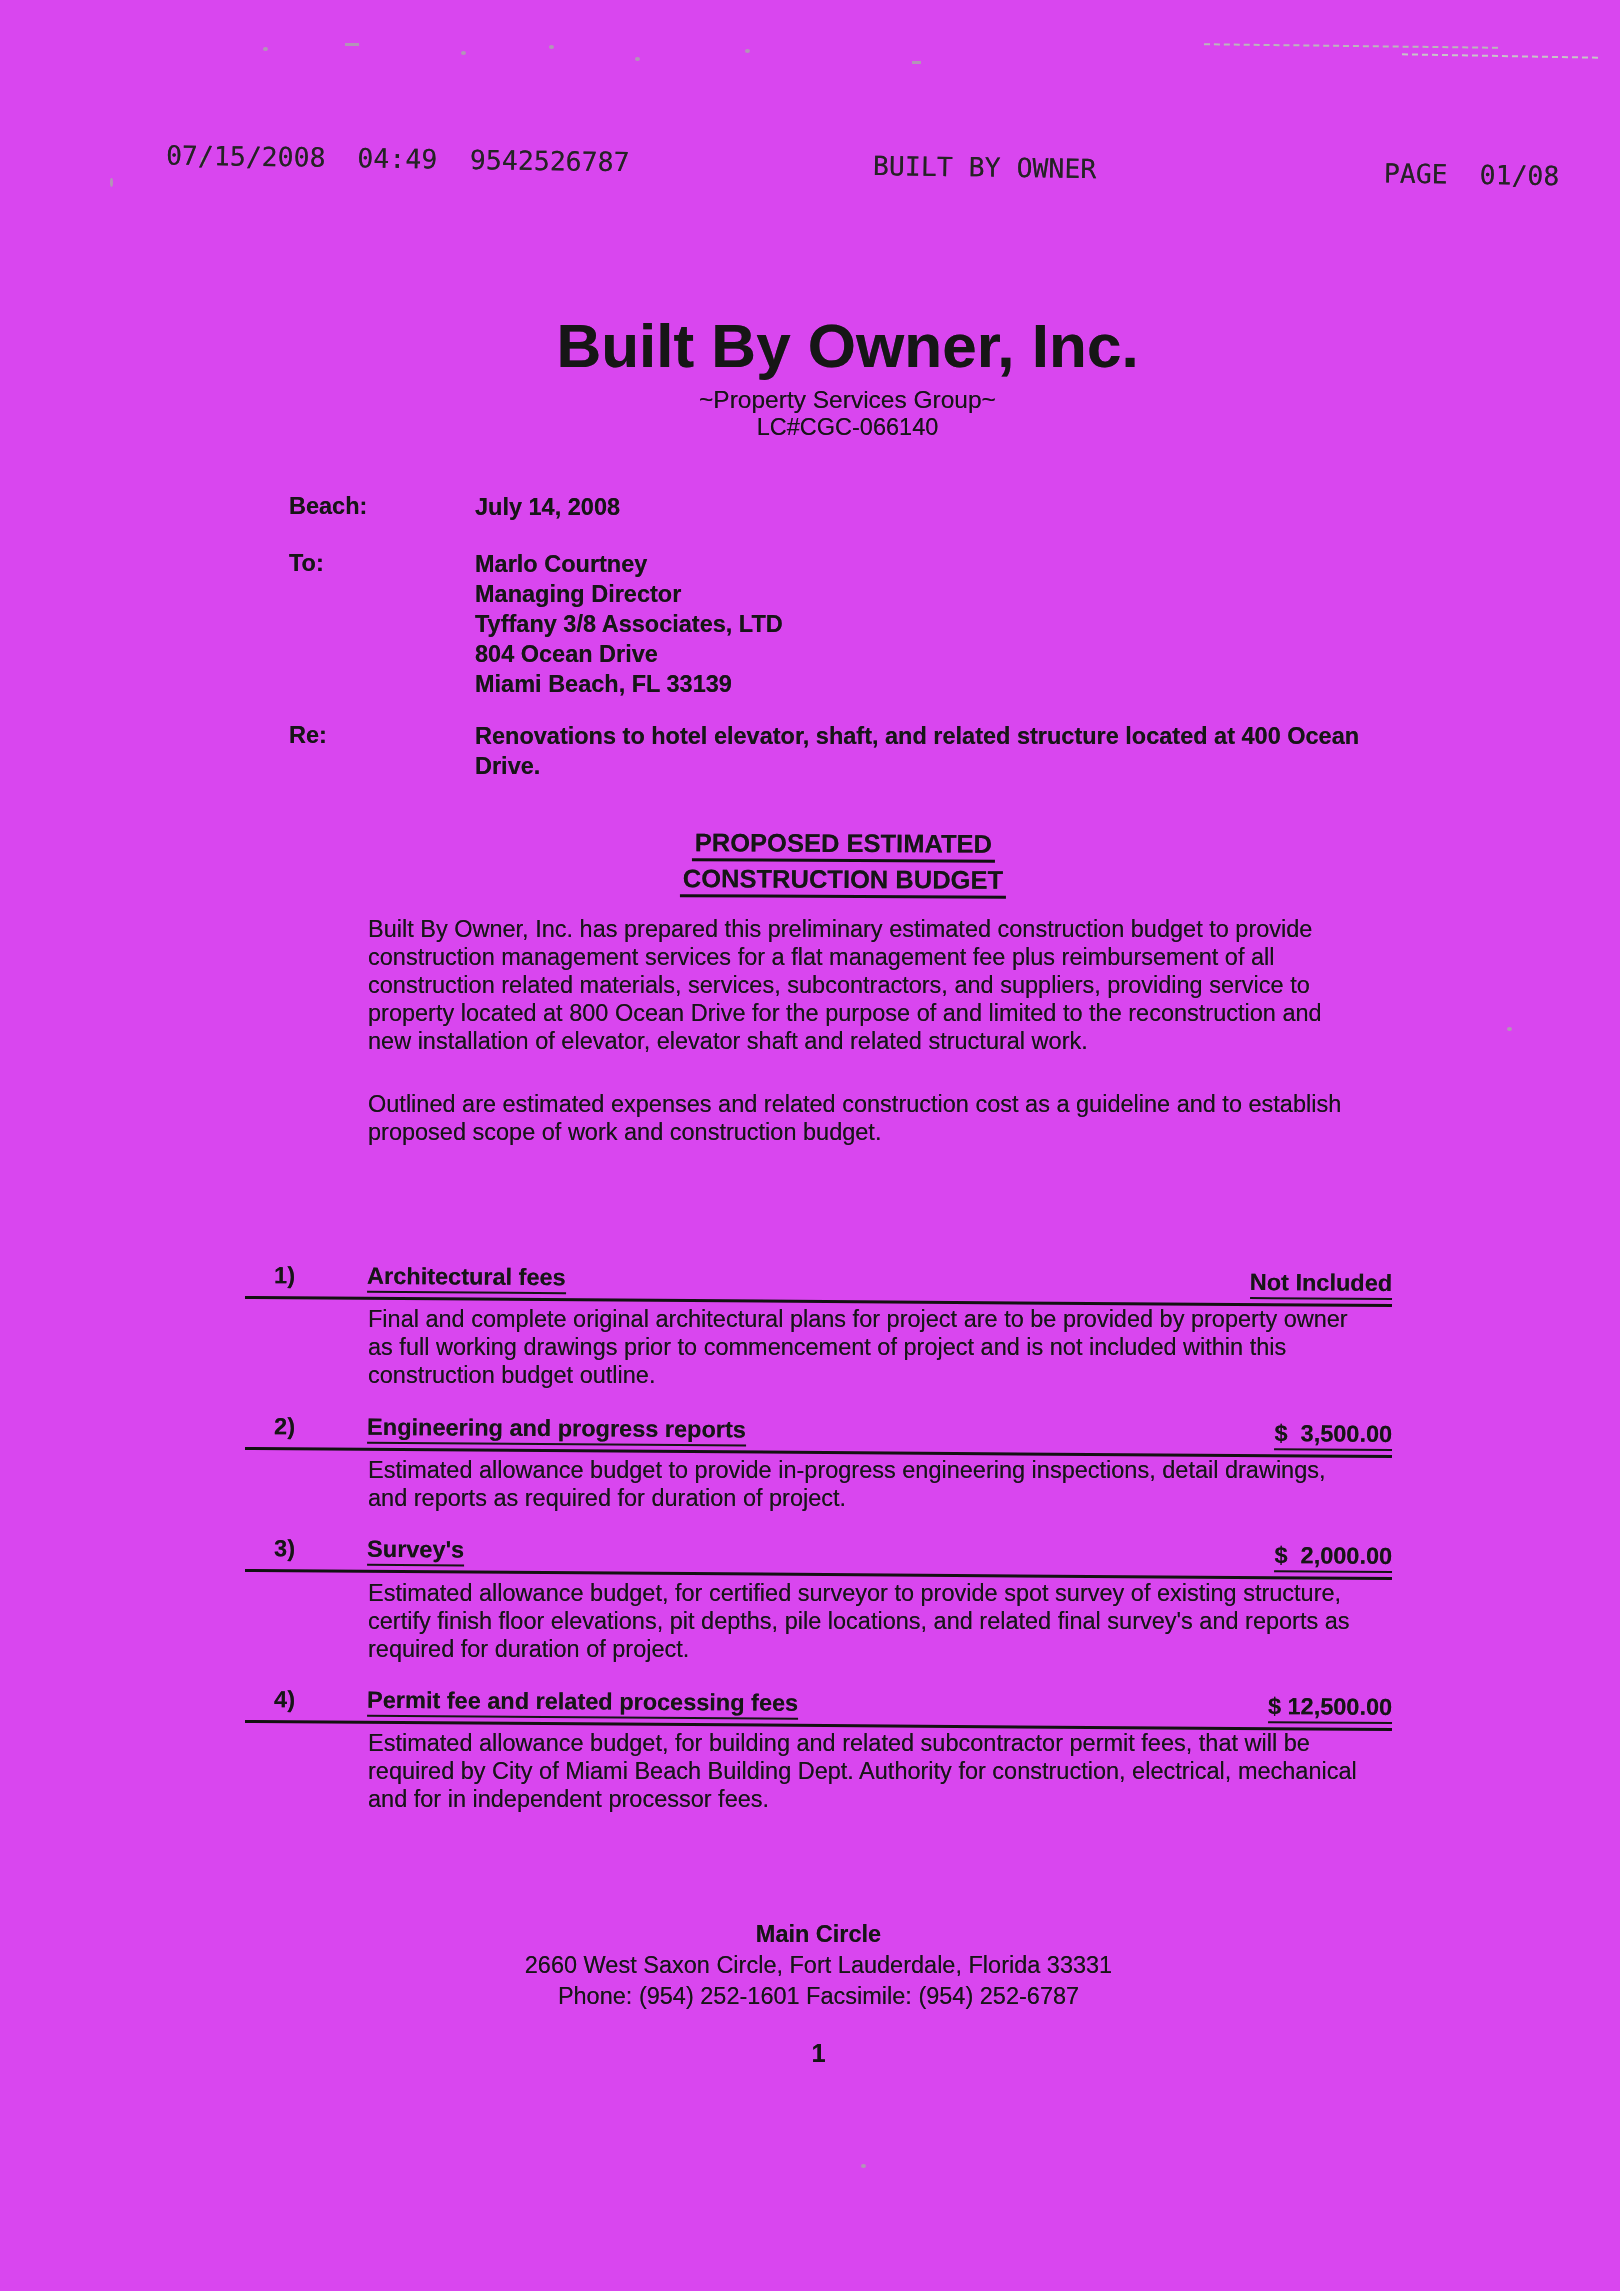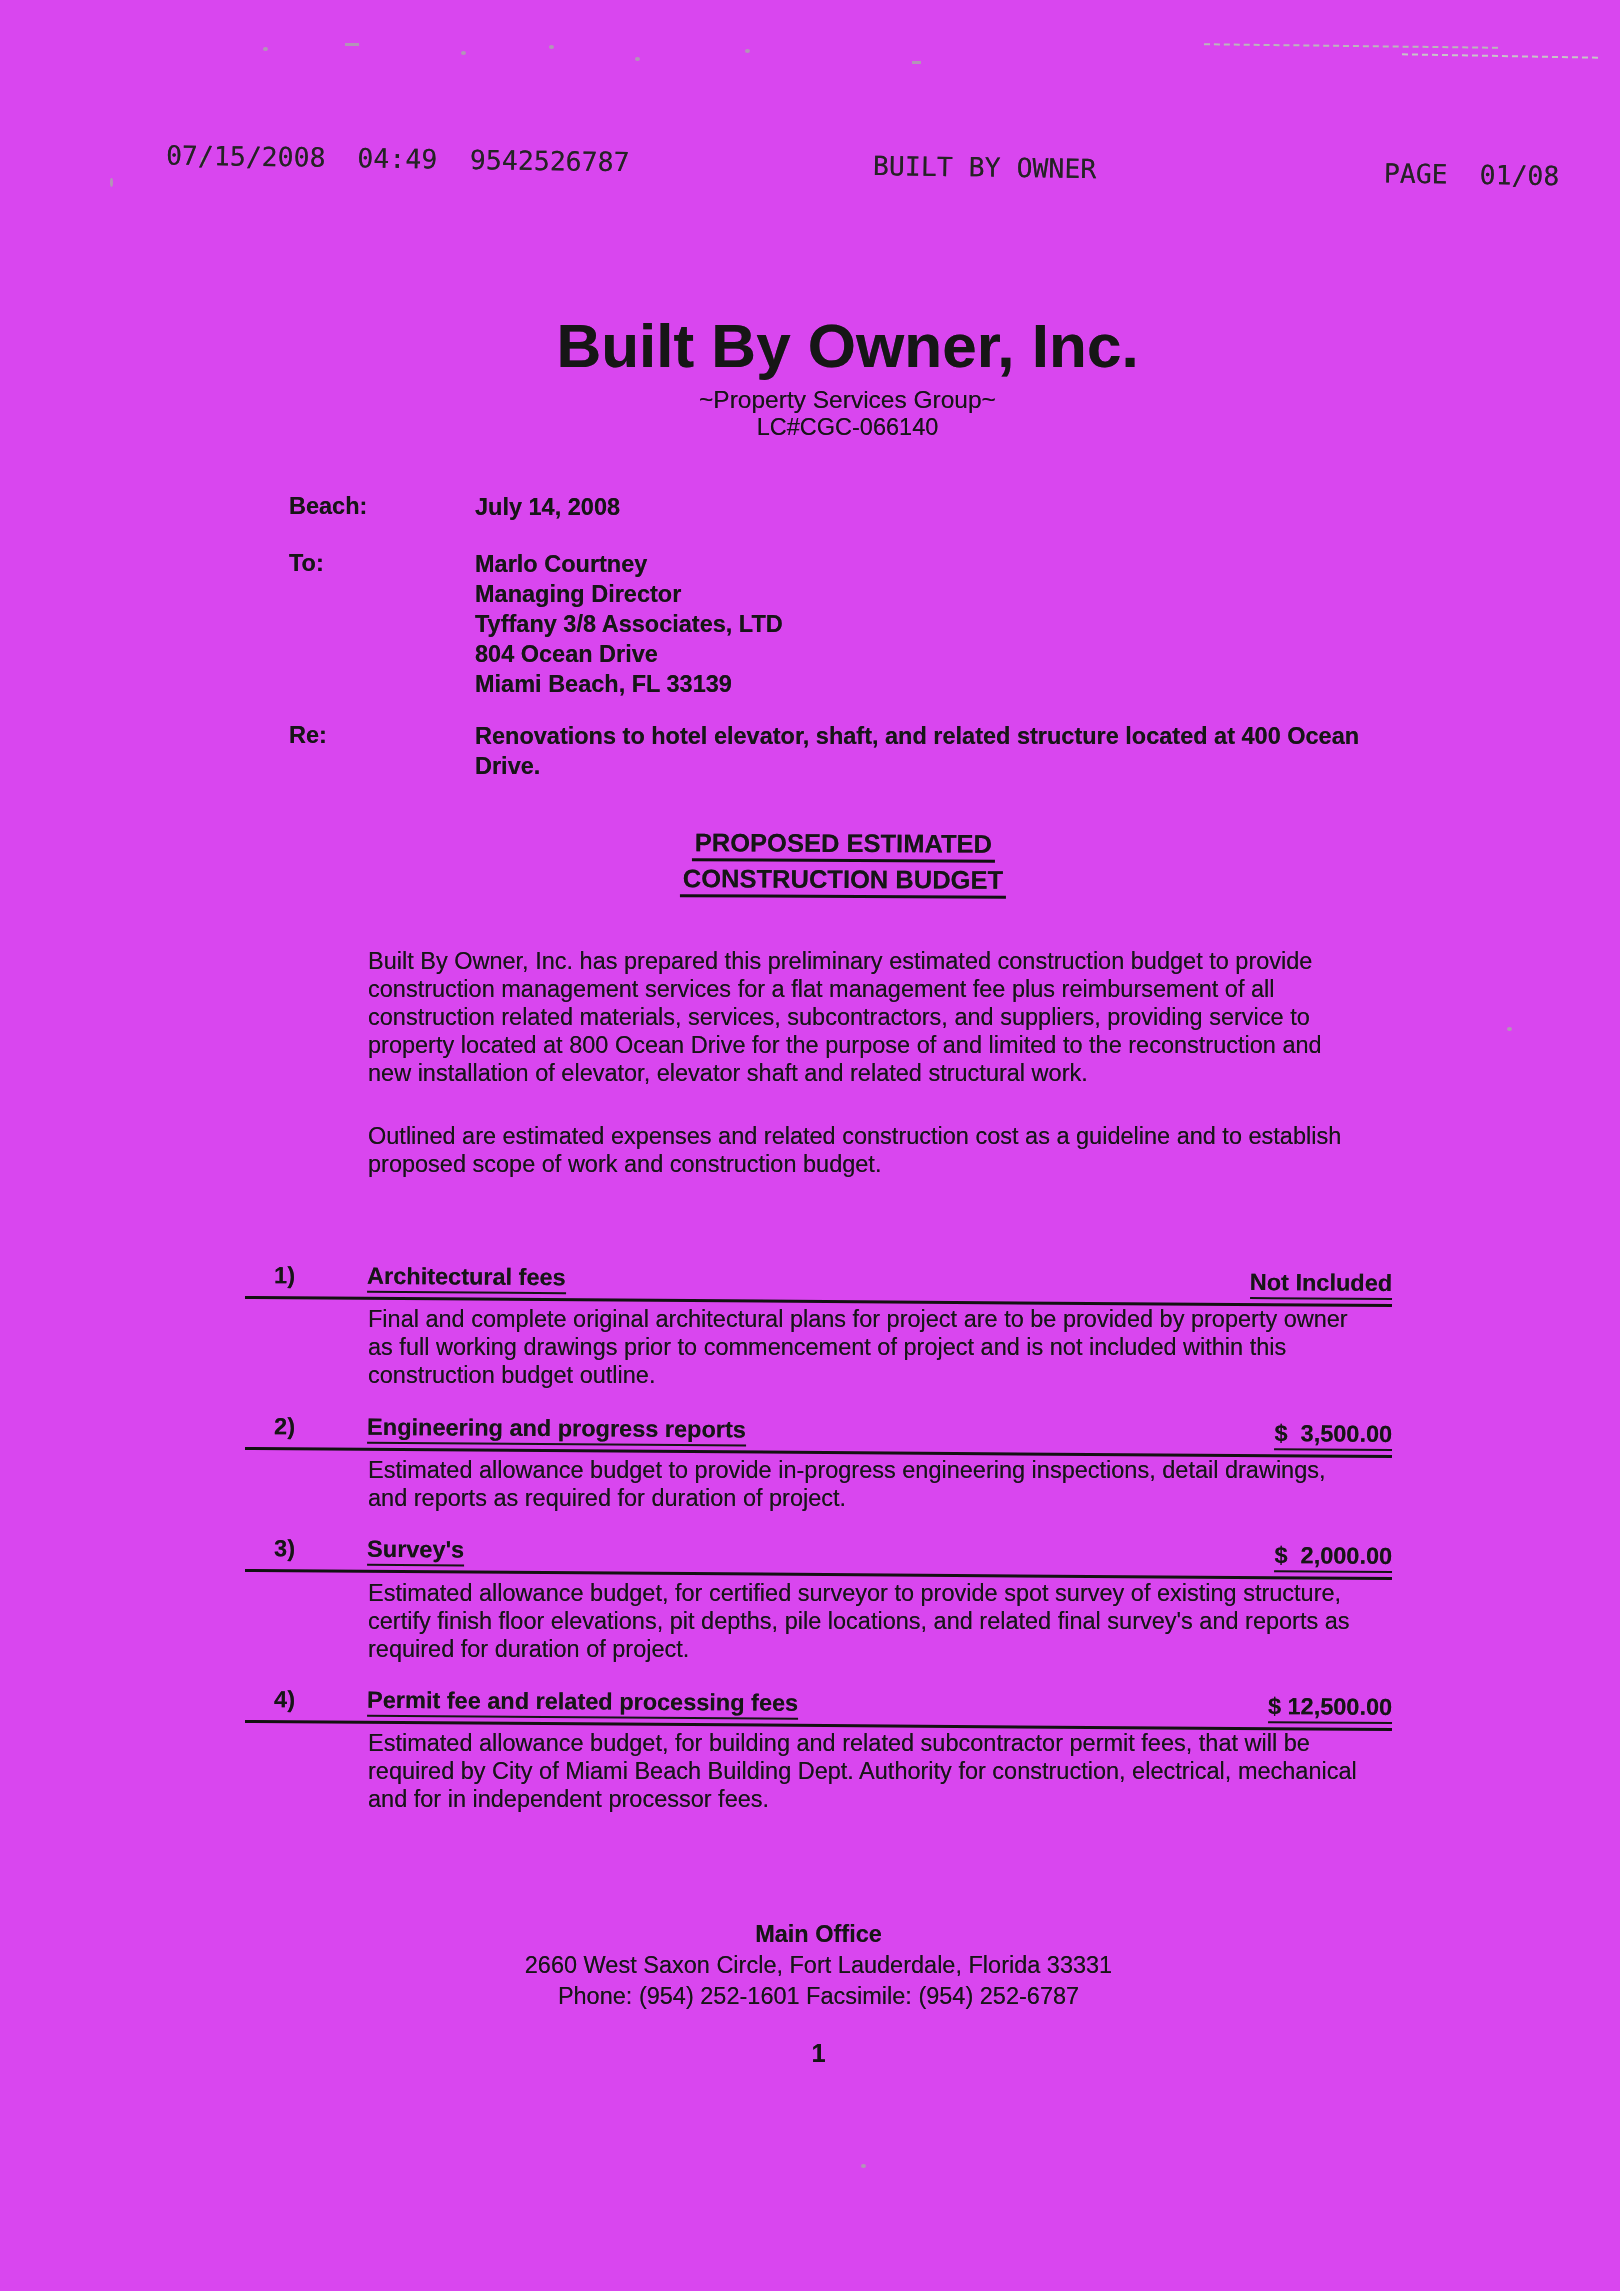--- a/index.html
+++ b/index.html
@@ -46,21 +46,21 @@
   .meta-label{ width:186px; font-weight:bold; line-height:29px; }
   .meta-value{ font-weight:bold; line-height:30px; }
   .meta-row.to{ margin-top:27.4px; }
   .meta-row.re{ margin-top:21.6px; }
   .re-text{ max-width:902px; }
 
   .heading{ top:829px; text-align:center; padding-left:24.5px; font-size:25.5px; font-weight:bold; }
   .heading .hl{ display:inline-block; border-bottom:3.9px solid #101010; padding:0 2.9px 1px 2.9px; line-height:29px; transform:rotate(0.3deg); }
   .heading .hl2{ margin-top:2.9px; }
 
-  .paras{ top:947px; padding-left:123px; font-size:23.5px; line-height:28px; font-weight:400; }
+  .paras{ top:915px; padding-left:123px; font-size:23.5px; line-height:28px; font-weight:400; }
   .paras p{ margin:0 0 35px 0; width:1000px; }
 
   .items{ top:1262px; font-size:23.5px; }
   .item{ margin-bottom:23.5px; }
   .item-head{
     display:flex; align-items:baseline;
     border-bottom:3.9px solid #111111; padding-bottom:3.9px;
     line-height:27.4px;
     transform:rotate(0.4deg); transform-origin:left bottom;
   }
@@ -170,21 +170,21 @@
         <span class="item-num">4)</span>
         <span class="item-title">Permit fee and related processing fees</span>
         <span class="item-amount">$ 12,500.00</span>
       </div>
       <div class="item-desc">Estimated allowance budget, for building and related subcontractor permit fees, that will be required by City of Miami Beach Building Dept. Authority for construction, electrical, mechanical and for in independent processor fees.</div>
     </div>
 
   </div>
 
   <div class="abs footer scan-text">
-    <div class="office">Main Office</div>
+    <div class="office">Main Circle</div>
     <div>2660 West Saxon Circle, Fort Lauderdale, Florida 33331</div>
     <div>Phone: (954) 252-1601 Facsimile: (954) 252-6787</div>
   </div>
 
   <div class="abs page-num scan-text">1</div>
 
 </div>
 
 
 </body></html>

